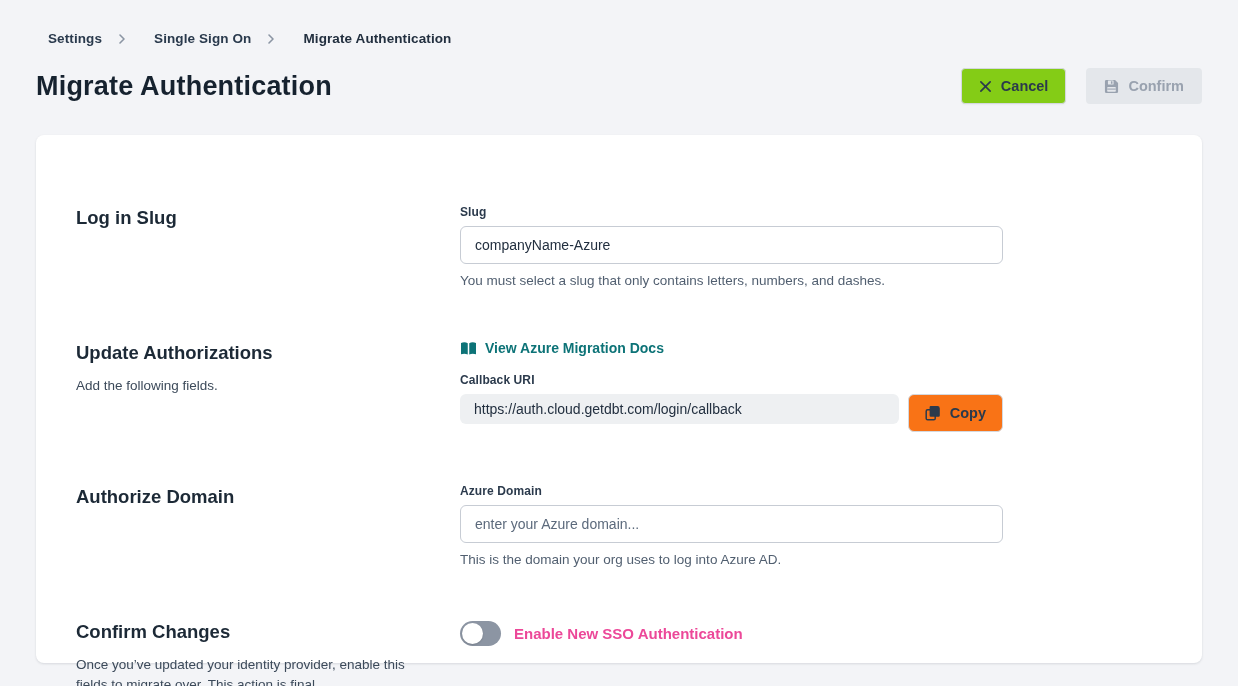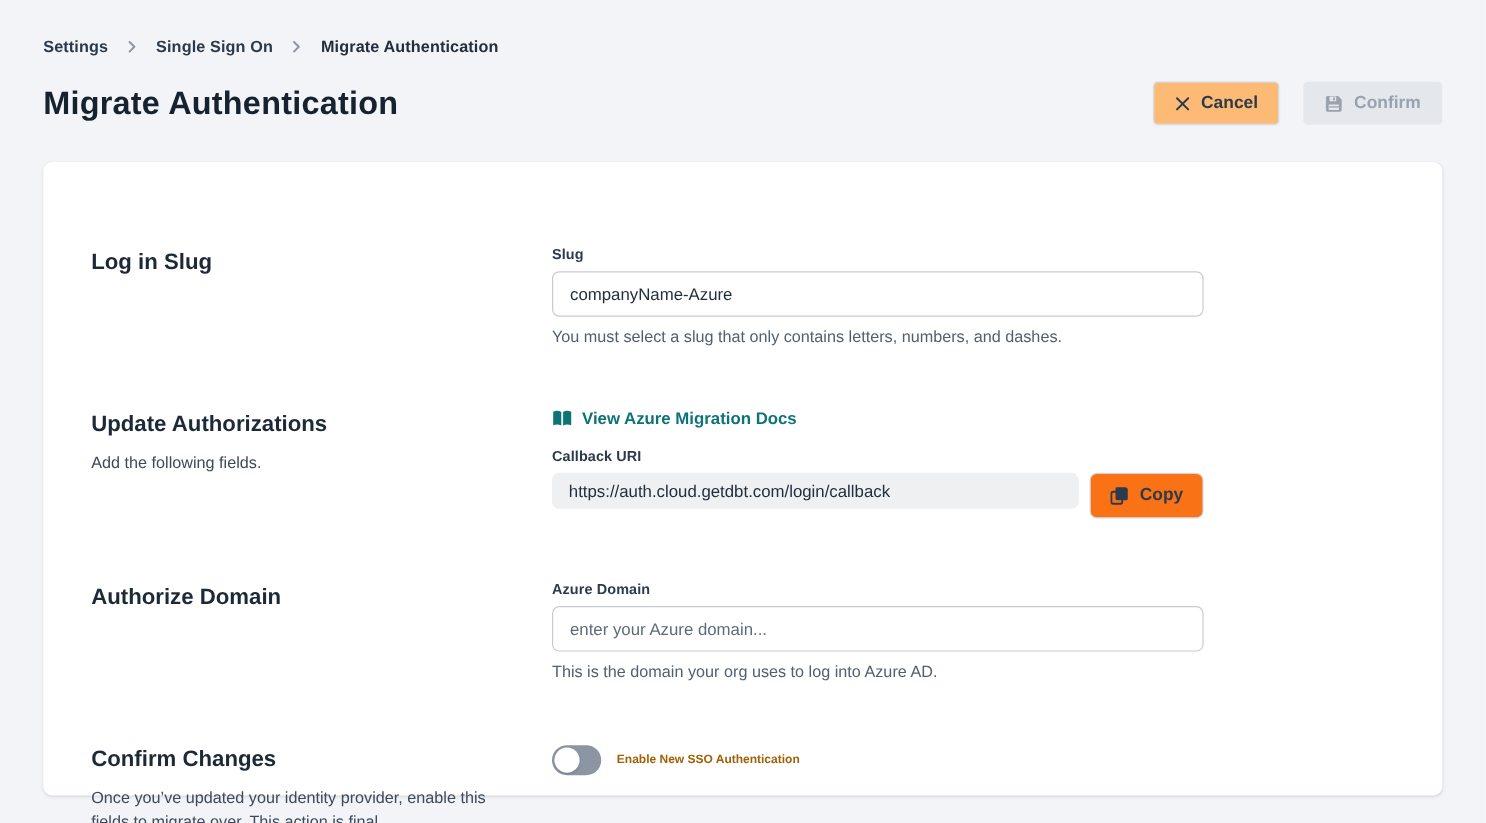--- a/index.html
+++ b/index.html
@@ -16,21 +16,21 @@
   
   .breadcrumb {
     display: flex;
     align-items: center;
     gap: 14px;
     padding-top: 31px;
     font-size: 13.5px;
     font-weight: 700;
     color: #2a3a4d;
   }
-  .crumb { cursor: pointer; letter-spacing: .1px; }
+  .crumb { cursor: pointer; letter-spacing: .1px; margin-left: 12px; }
   .crumb.current { cursor: default; color: #222f3f; }
   .crumb-sep { display: flex; align-items: center; color: #8b95a3; }
 
   
   .header-row {
     display: flex;
     align-items: center;
     justify-content: space-between;
     margin-top: 22px;
   }
@@ -48,21 +48,21 @@
     height: 36px;
     padding: 0 17px;
     border-radius: 4px;
     font-size: 14.5px;
     font-weight: 600;
     font-family: inherit;
     cursor: pointer;
     border: 1px solid transparent;
   }
   .btn-cancel {
-    background: #fdba74;
+    background: #84cc16;
     border-color: #d4d8de;
     color: #2b3a4c;
     box-shadow: 0 1px 2px rgba(20,30,50,.04);
   }
   .btn-confirm {
     background: #e4e7eb;
     color: #99a2af;
     cursor: default;
     justify-content: space-between;
   }
@@ -182,23 +182,23 @@
     position: absolute;
     top: 2px;
     left: 2px;
     width: 21px;
     height: 21px;
     border-radius: 50%;
     background: #ffffff;
     box-shadow: 0 1px 2px rgba(0,0,0,.15);
   }
   .toggle-label {
-    font-size: 10px;
-    font-weight: 700;
-    color: #a16207;
+    font-size: 15px;
+    font-weight: 700;
+    color: #ec4899;
   }
 
   .icon { display: inline-flex; align-items: center; justify-content: center; }
 </style>
 </head>
 <body>
 
 <div class="page">
 
   <nav class="breadcrumb">

